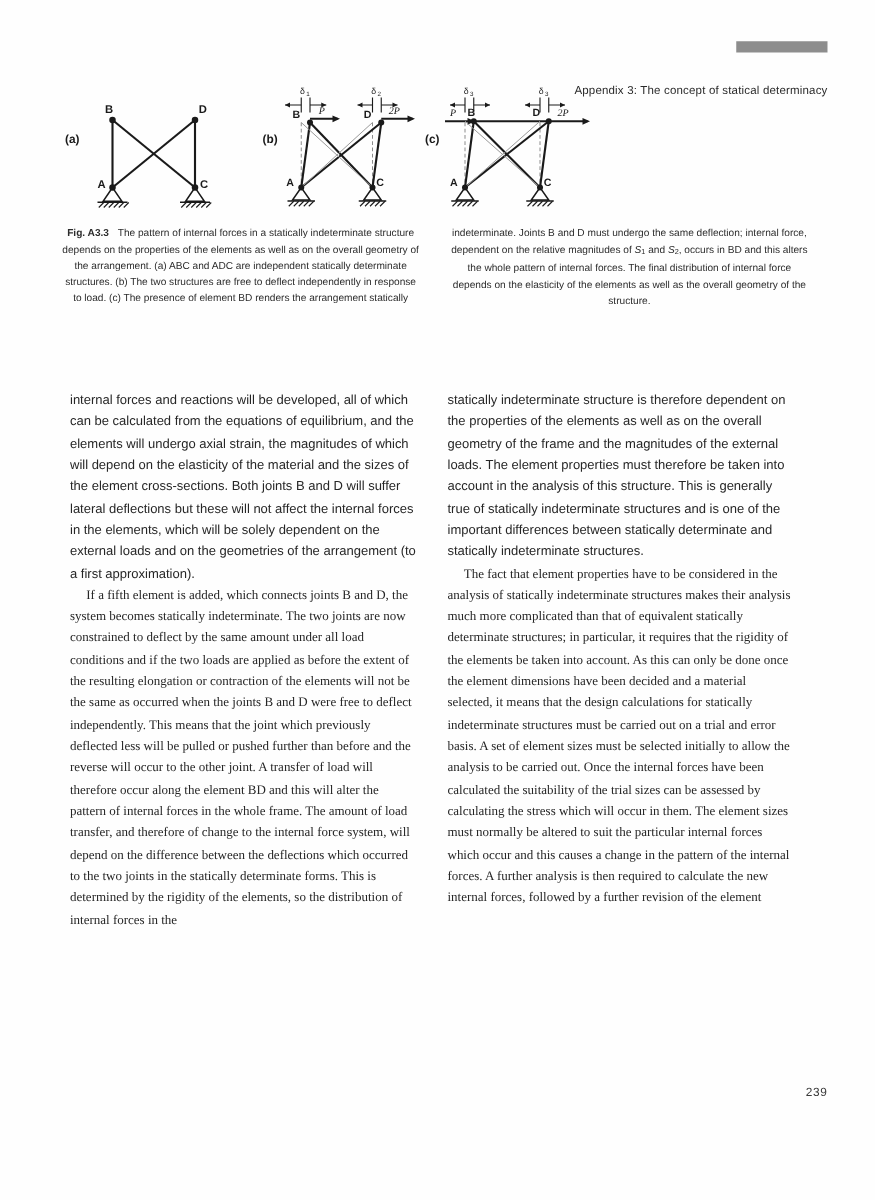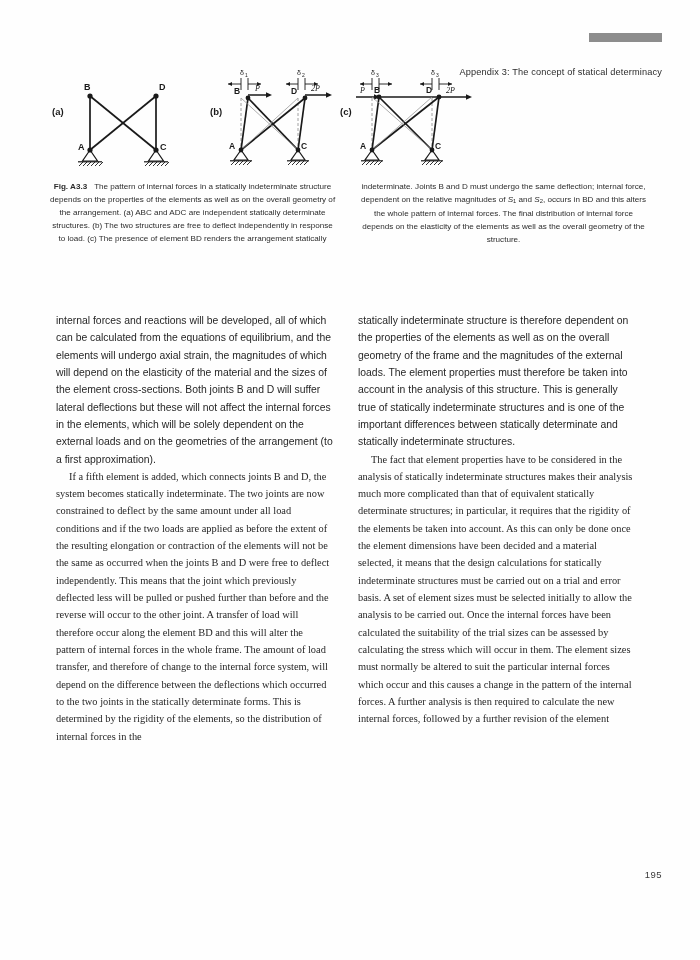--- a/index.html
+++ b/index.html
@@ -358,15 +358,15 @@
     <div class="body-col">
       <p>internal forces and reactions will be developed, all of which can be calculated from the equations of equilibrium, and the elements will undergo axial strain, the magnitudes of which will depend on the elasticity of the material and the sizes of the element cross-sections. Both joints B and D will suffer lateral deflections but these will not affect the internal forces in the elements, which will be solely dependent on the external loads and on the geometries of the arrangement (to a first approximation).</p>
       <p class="indent">If a fifth element is added, which connects joints B and D, the system becomes statically indeterminate. The two joints are now constrained to deflect by the same amount under all load conditions and if the two loads are applied as before the extent of the resulting elongation or contraction of the elements will not be the same as occurred when the joints B and D were free to deflect independently. This means that the joint which previously deflected less will be pulled or pushed further than before and the reverse will occur to the other joint. A transfer of load will therefore occur along the element BD and this will alter the pattern of internal forces in the whole frame. The amount of load transfer, and therefore of change to the internal force system, will depend on the difference between the deflections which occurred to the two joints in the statically determinate forms. This is determined by the rigidity of the elements, so the distribution of internal forces in the</p>
     </div>
     <div class="body-col">
       <p>statically indeterminate structure is therefore dependent on the properties of the elements as well as on the overall geometry of the frame and the magnitudes of the external loads. The element properties must therefore be taken into account in the analysis of this structure. This is generally true of statically indeterminate structures and is one of the important differences between statically determinate and statically indeterminate structures.</p>
       <p class="indent">The fact that element properties have to be considered in the analysis of statically indeterminate structures makes their analysis much more complicated than that of equivalent statically determinate structures; in particular, it requires that the rigidity of the elements be taken into account. As this can only be done once the element dimensions have been decided and a material selected, it means that the design calculations for statically indeterminate structures must be carried out on a trial and error basis. A set of element sizes must be selected initially to allow the analysis to be carried out. Once the internal forces have been calculated the suitability of the trial sizes can be assessed by calculating the stress which will occur in them. The element sizes must normally be altered to suit the particular internal forces which occur and this causes a change in the pattern of the internal forces. A further analysis is then required to calculate the new internal forces, followed by a further revision of the element</p>
     </div>
   </div>
 
-  <div class="folio">195</div>
+  <div class="folio">239</div>
 
 </div>
 
 </body></html>

